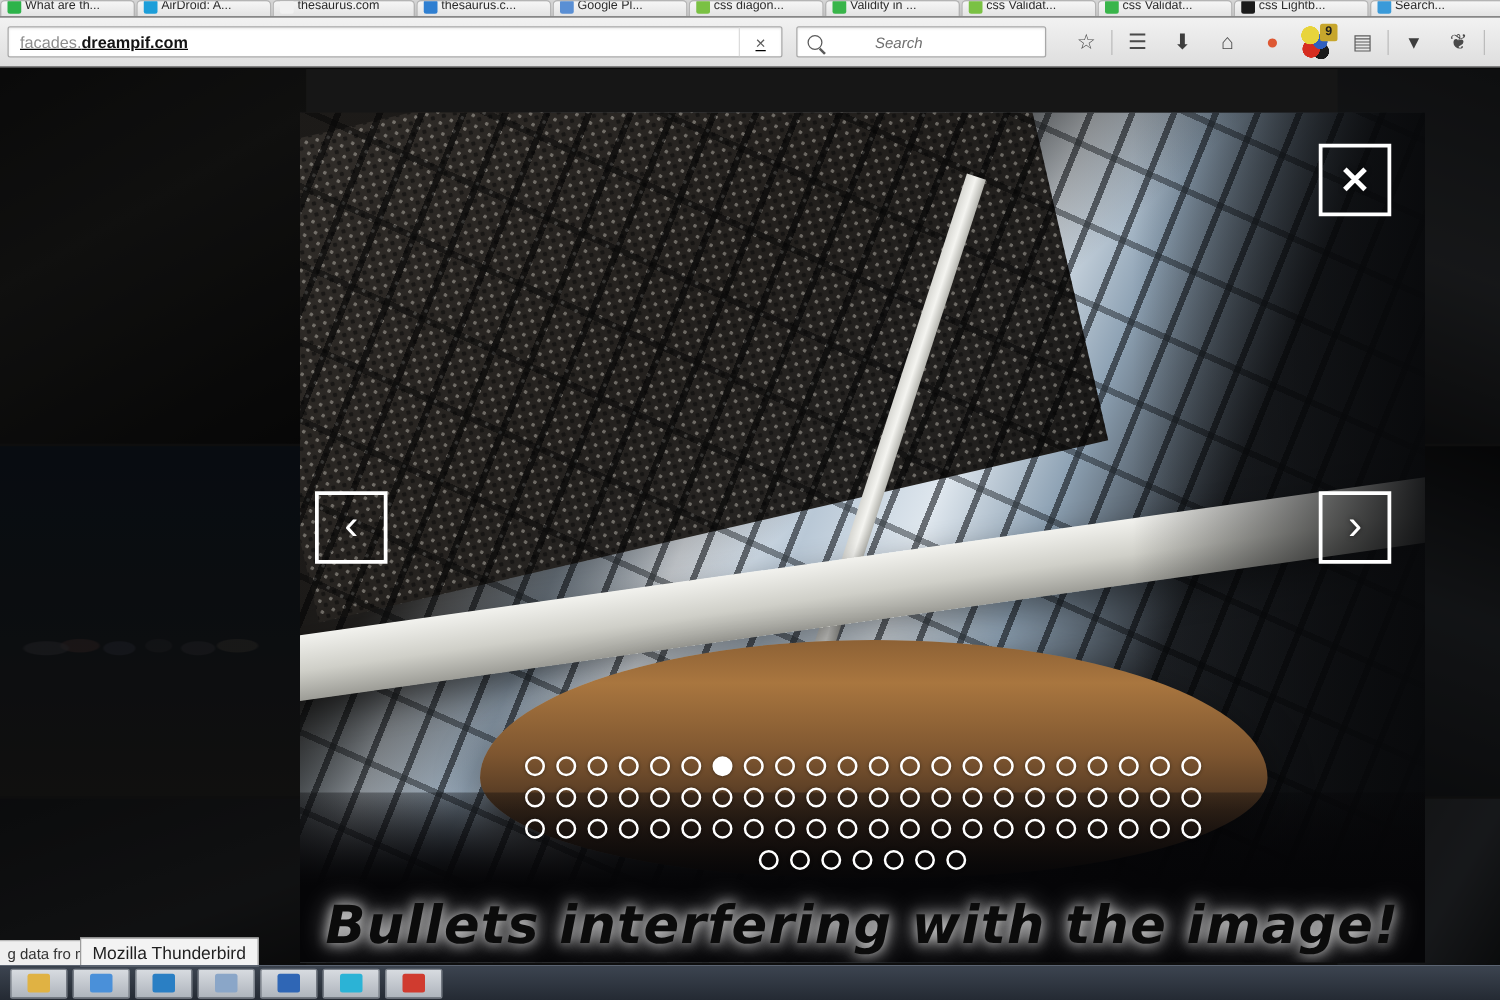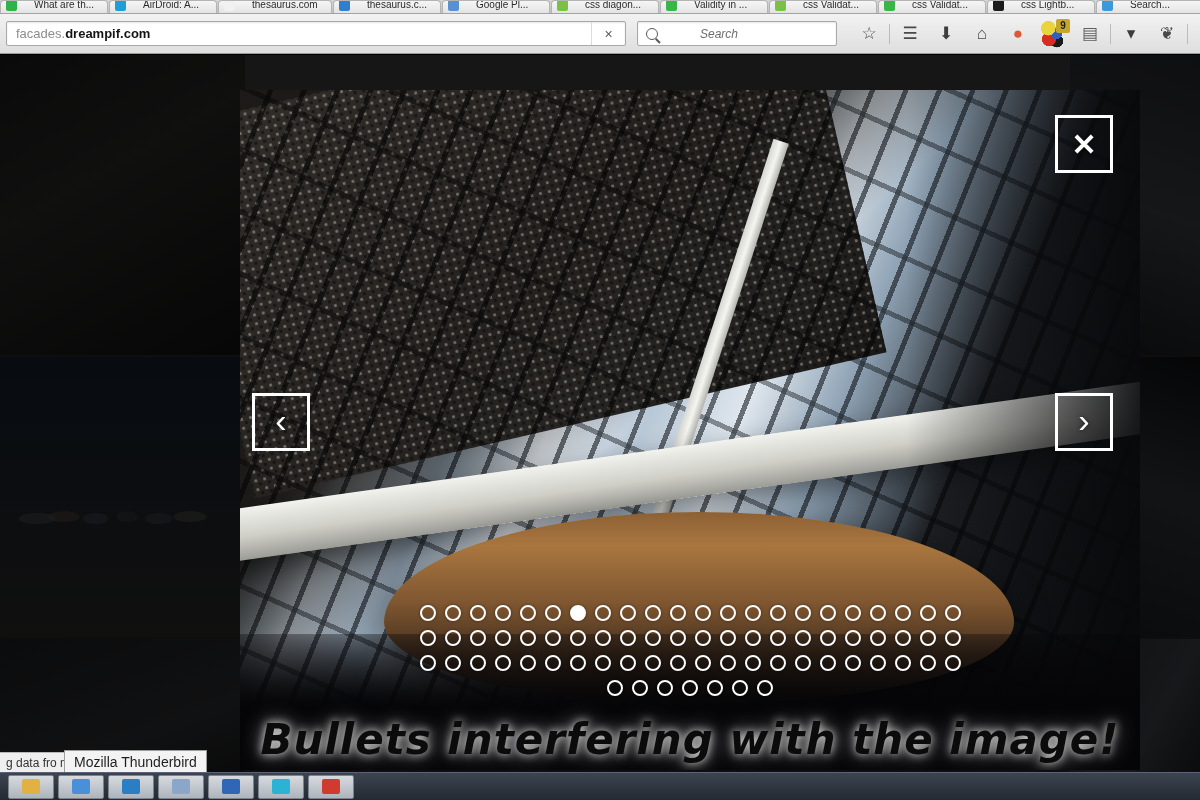--- a/index.html
+++ b/index.html
@@ -18,21 +18,21 @@
     border-bottom: 1px solid #a3a3a3;
     display: flex; align-items: flex-end;
     overflow: hidden;
   }
   .tab {
     position: relative;
     height: 13px;
     background: linear-gradient(#f6f6f6, #e3e3e3);
     border: 1px solid #b4b4b4; border-bottom: none;
     border-top-left-radius: 4px; border-top-right-radius: 4px;
-    display: flex; align-items: center; gap: 17px;
+    display: flex; align-items: center; gap: 3px;
     padding: 0 5px;
     font-size: 10px; color: #2b2b2b;
     white-space: nowrap; overflow: hidden;
     margin-right: 1px;
   }
   .tab .favicon {
     width: 11px; height: 11px; border-radius: 2px; flex: 0 0 11px;
     margin-top: -4px;
   }
   .tab .tab-title {
@@ -46,20 +46,21 @@
     background: linear-gradient(#f2f2f2, #dedede);
     border-bottom: 1px solid #9a9a9a;
     display: flex; align-items: center;
     padding: 0 6px;
   }
   .urlbar {
     flex: 0 0 620px; height: 25px;
     background: #fff; border: 1px solid #a8a8a8; border-radius: 2px;
     display: flex; align-items: center;
     box-shadow: inset 0 1px 2px rgba(0,0,0,.10);
+    text-decoration: underline;
   }
   .urlbar .url-text {
     flex: 1 1 auto;
     padding-left: 9px;
     font-size: 13px; color: #8d8d8d;
     white-space: nowrap; overflow: hidden;
   }
   .urlbar .url-text b { color: #141414; font-weight: bold; }
   .urlbar .url-clear {
     width: 34px; height: 23px;

